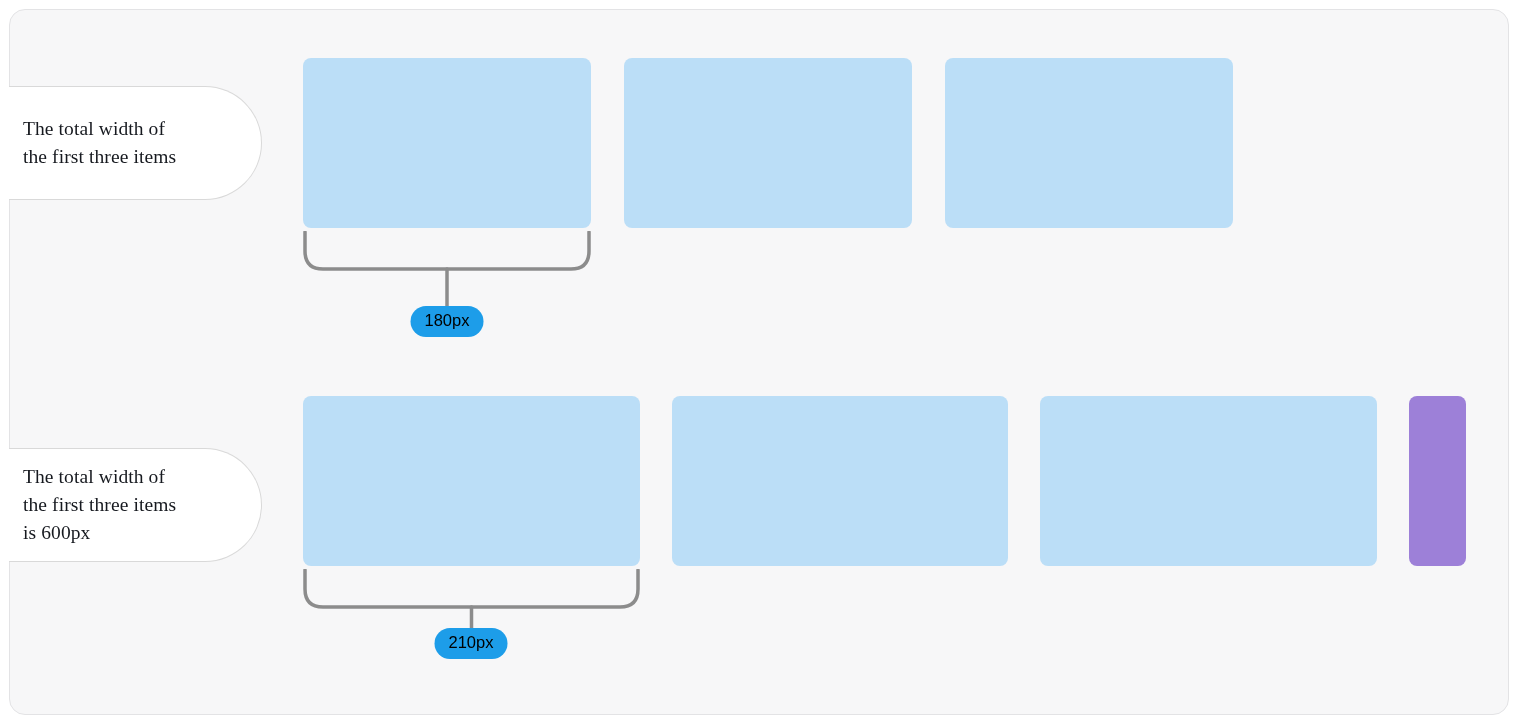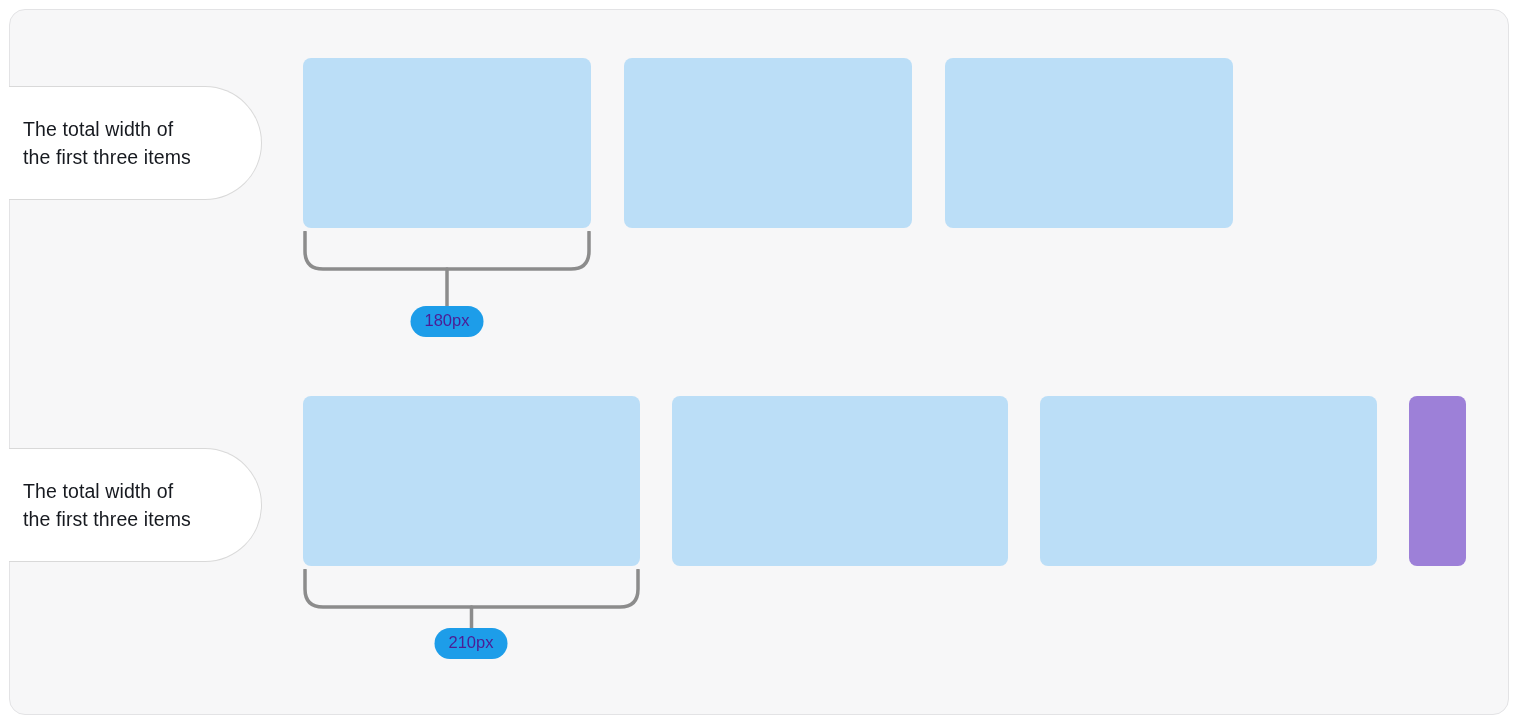--- a/index.html
+++ b/index.html
@@ -51,30 +51,31 @@
   }
   .callout-text {
     padding-left: 14px;
     font-size: 19.5px;
     line-height: 28px;
     color: #16191f;
     letter-spacing: 0.1px;
   }
   .callout-text span {
     display: block;
+    font-family: Liberation Serif, serif;
   }
   .bracket {
     position: absolute;
     display: block;
   }
   .pill {
     position: absolute;
     transform: translateX(-50%);
     background: #1d9de9;
-    color: #4c1d95;
+    color: #000000;
     font-size: 16.5px;
     line-height: 1;
     padding: 6px 14px 8px;
     border-radius: 999px;
     font-weight: 500;
     white-space: nowrap;
   }
 </style>
 </head>
 <body>
@@ -102,20 +103,21 @@
       </svg>
 
       <div class="pill" style="left:437px; top:296px">180px</div>
     </section>
 
     <section>
       <div class="callout" style="top:438px">
         <div class="callout-text">
           <span>The total width of</span>
           <span>the first three items</span>
+          <span>is 600px</span>
         </div>
       </div>
 
       <div class="row-items" style="left:293px; top:386px; gap:32px">
         <div class="item" style="width:337px"></div>
         <div class="item" style="width:336px"></div>
         <div class="item" style="width:337px"></div>
         <div class="item purple" style="width:57px"></div>
       </div>
 

